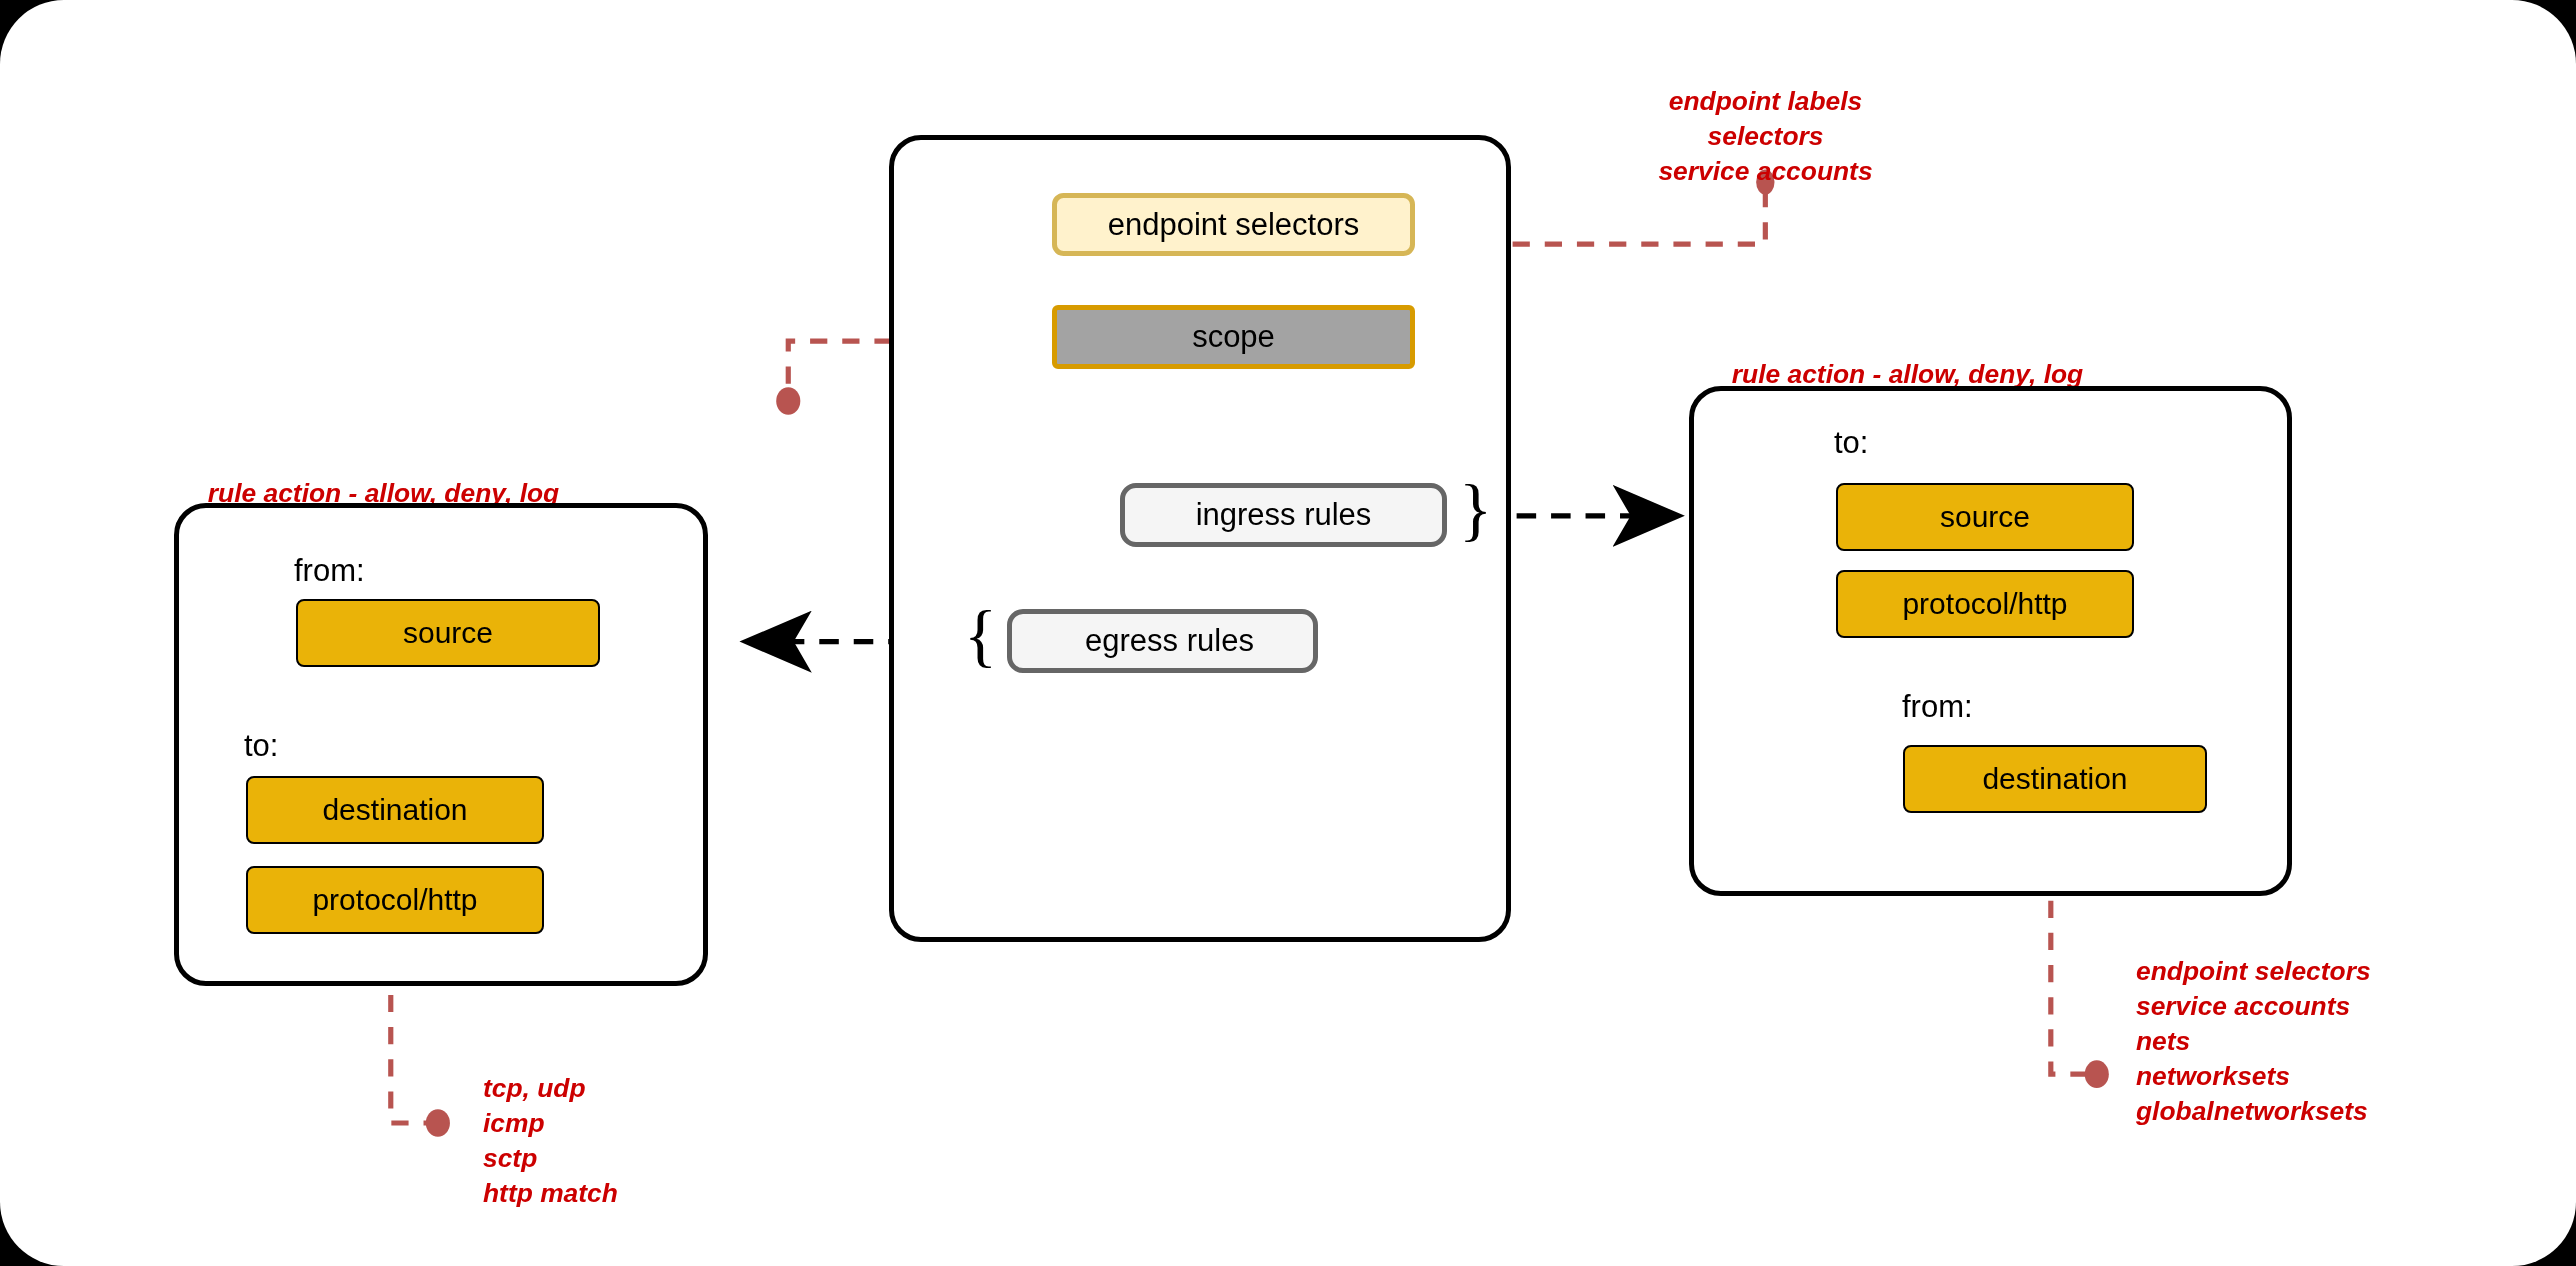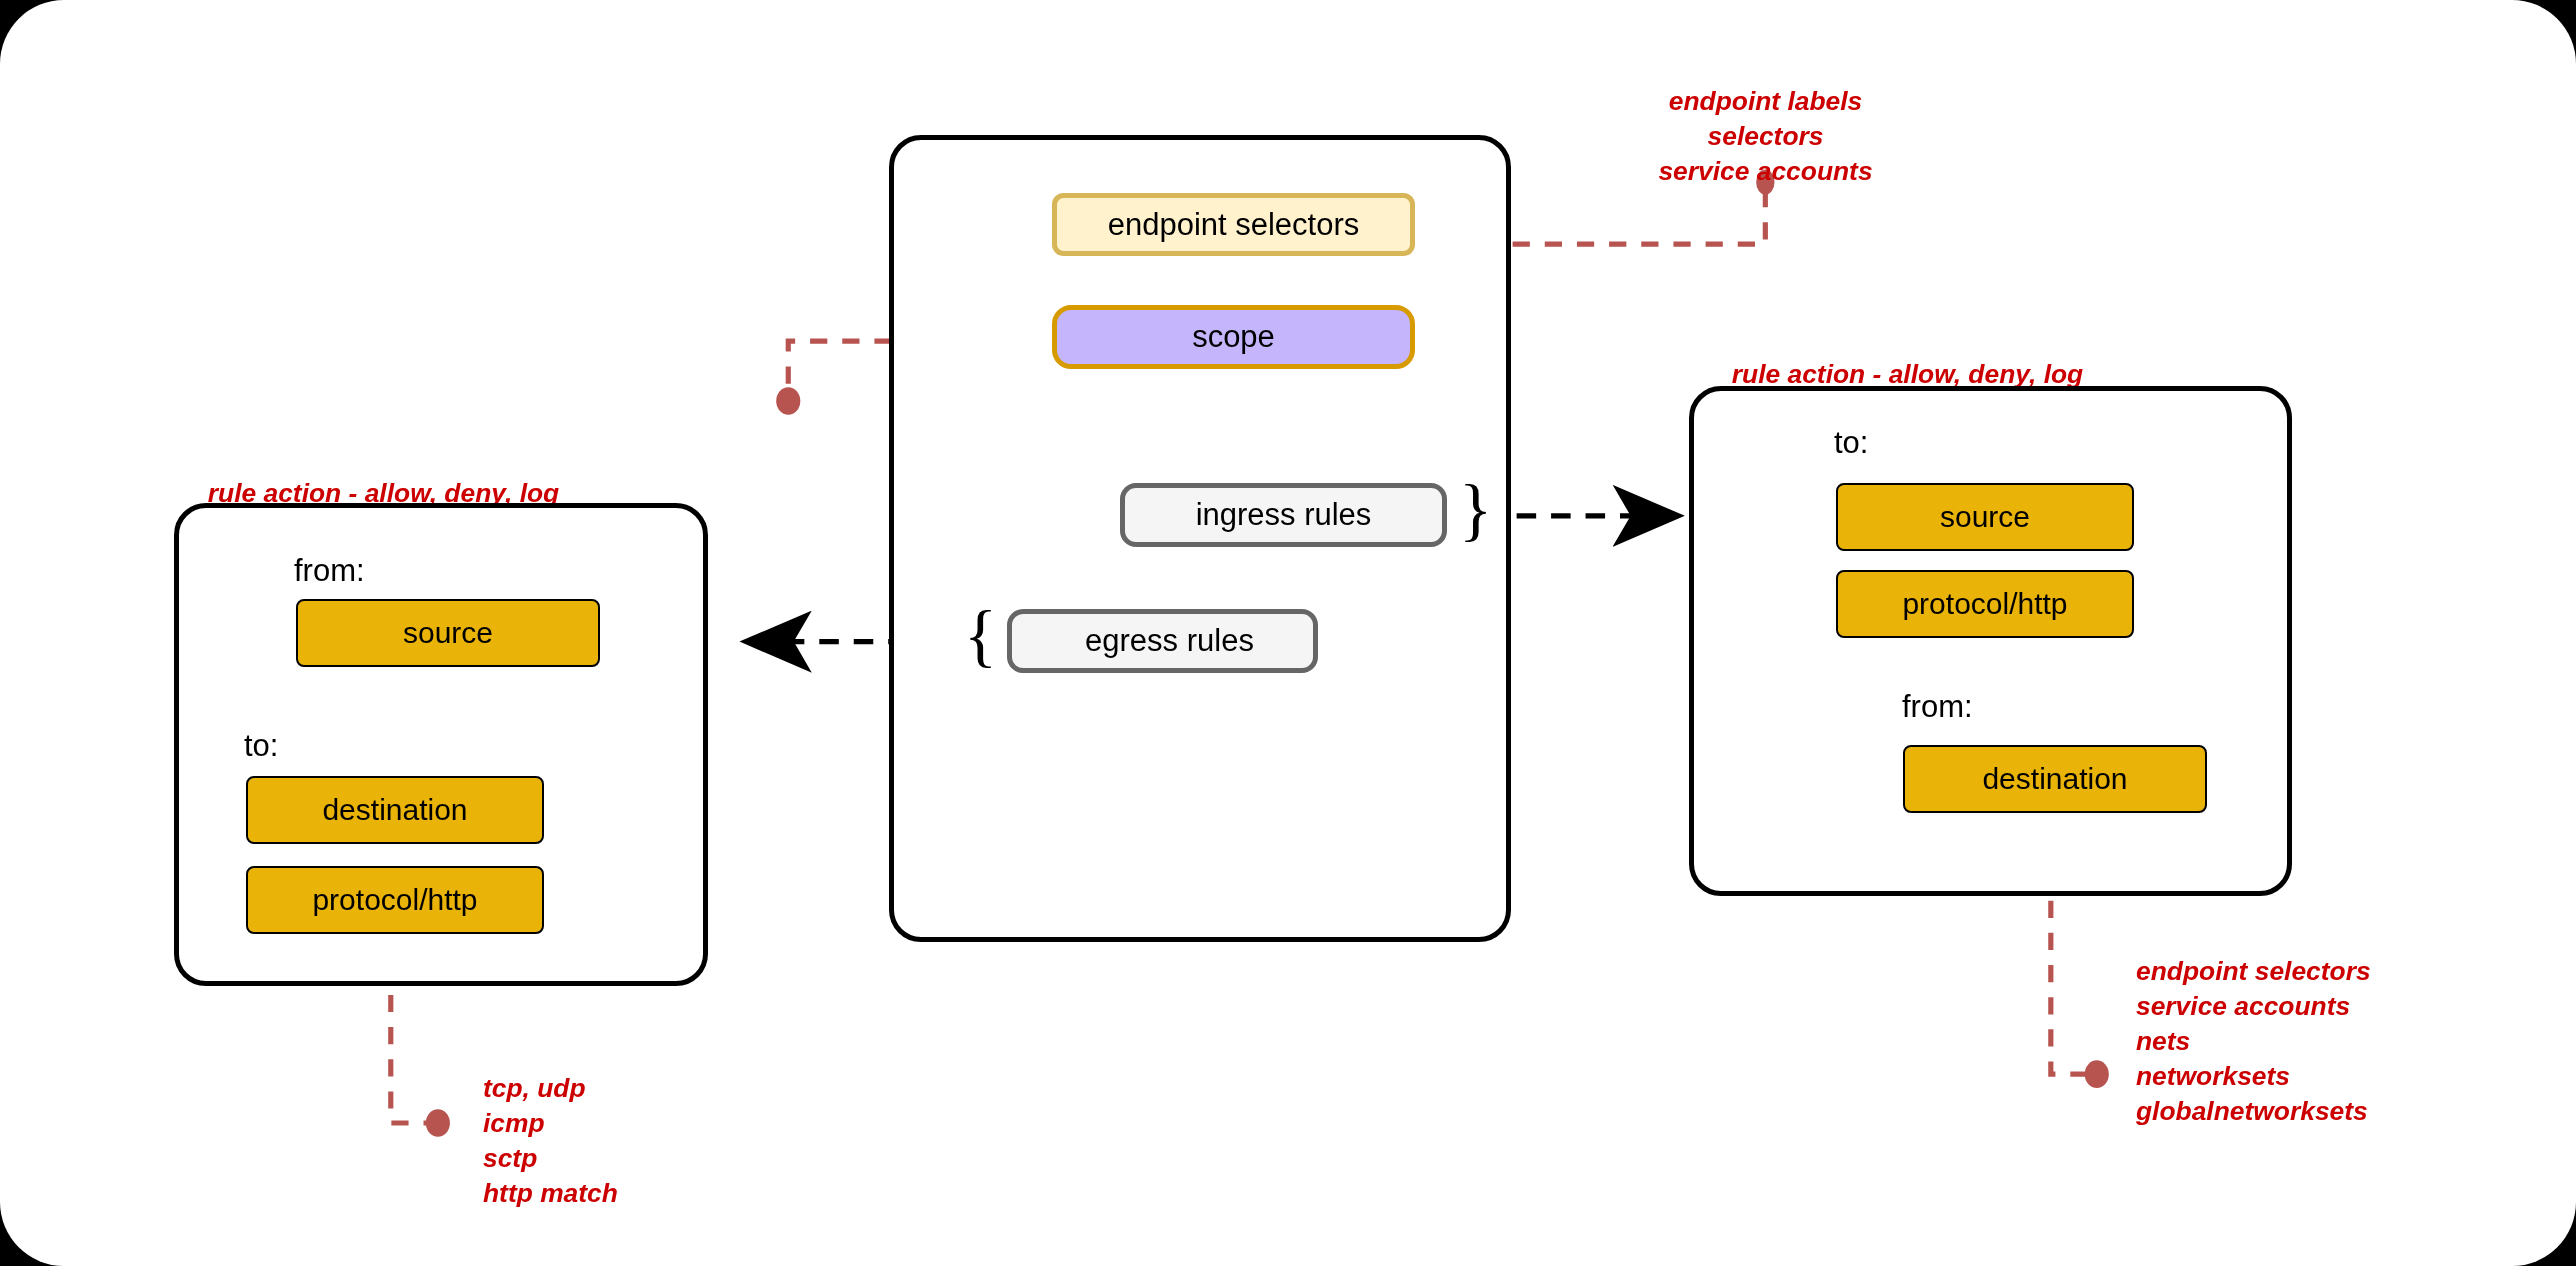--- a/index.html
+++ b/index.html
@@ -58,22 +58,22 @@
     font-size: 30px;
   }
   .yellow-box {
     border: 5.2px solid #d6b656;
     border-radius: 11.5px;
     background: #fff2cc;
     font-size: 31px;
   }
   .orange-box {
     border: 5.2px solid #d79b00;
-    border-radius: 19px;
-    background: #c4b5fd;
+    border-radius: 6px;
+    background: #a3a3a3;
     font-size: 31px;
   }
   .grey-box {
     border: 5.2px solid #666666;
     border-radius: 16px;
     background: #f5f5f5;
     font-size: 31px;
   }
   .field-label {
     position: absolute;

